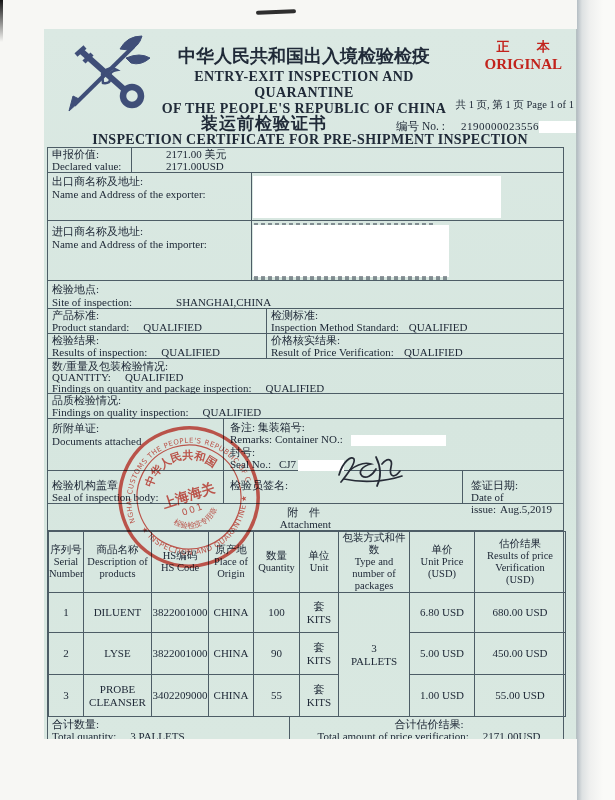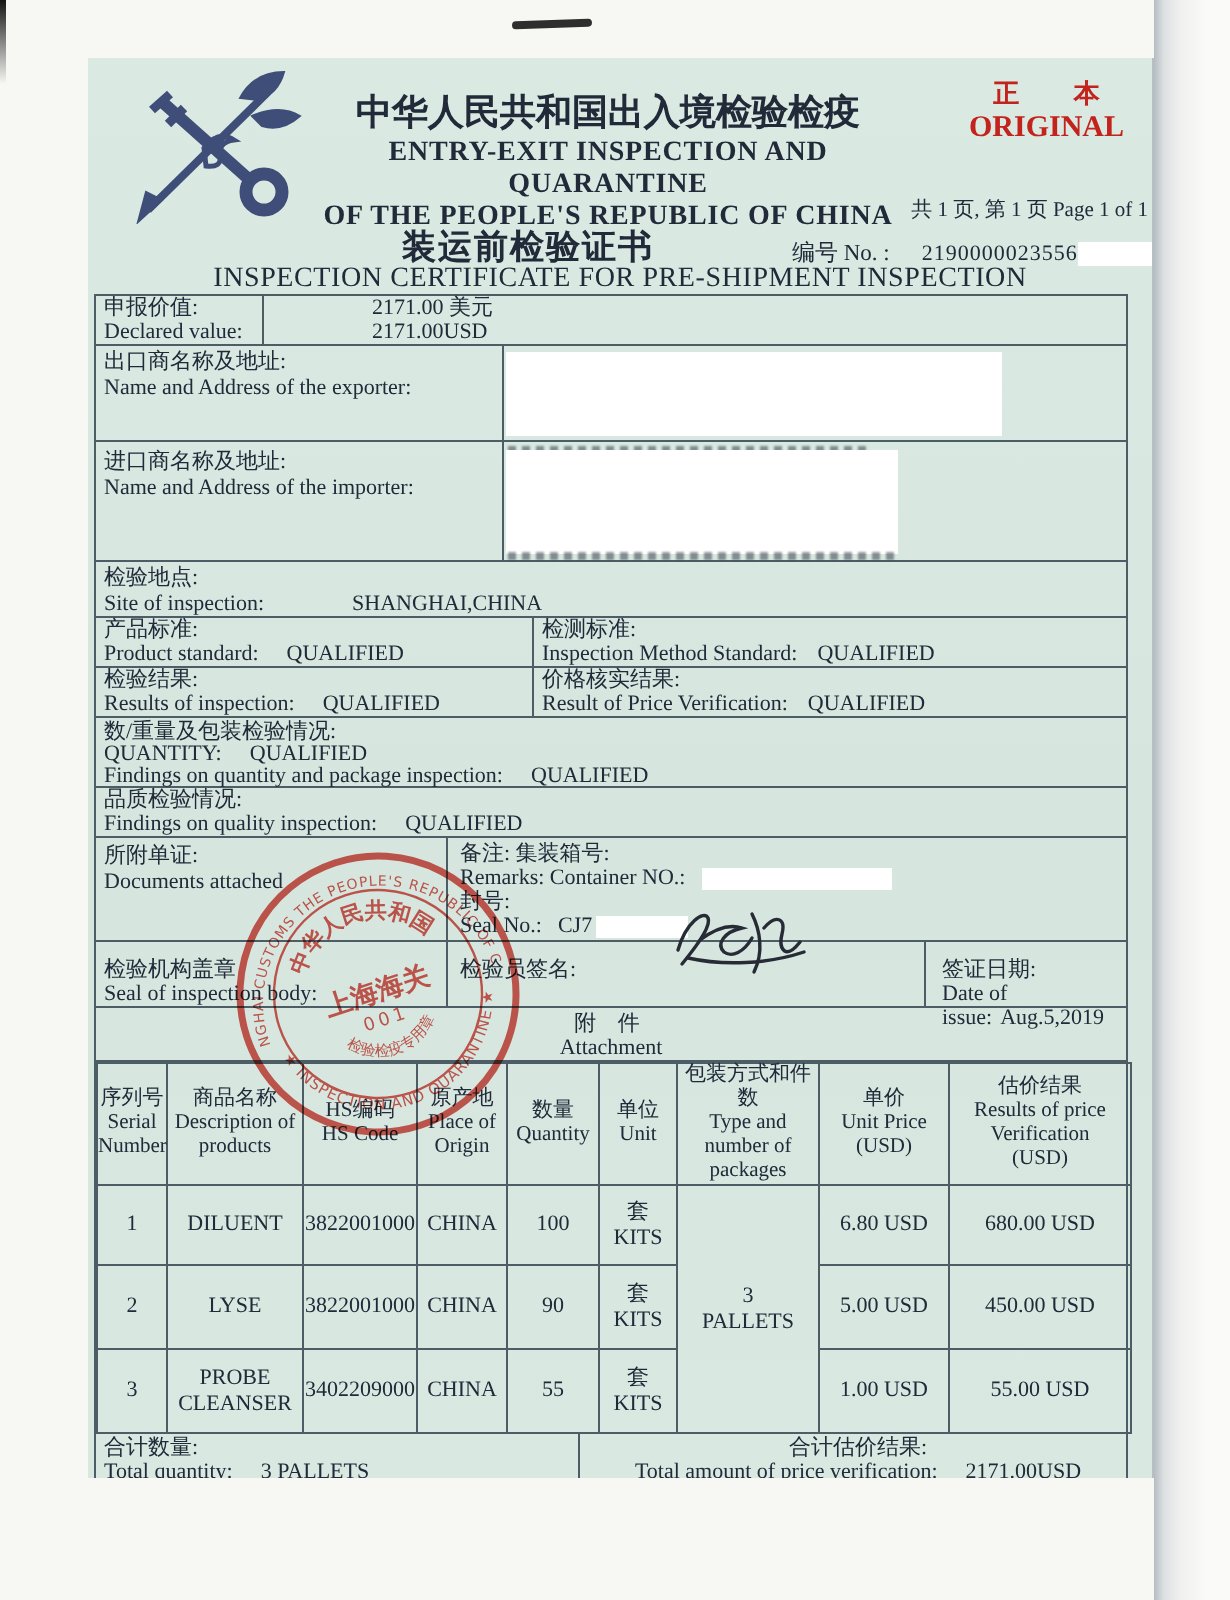--- a/index.html
+++ b/index.html
@@ -31,21 +31,21 @@
   .org{position:absolute;left:100px;top:14px;width:320px;text-align:center;}
   .org-cn{font-size:18px;font-weight:bold;line-height:26px;}
   .org-en{font-size:14px;font-weight:bold;line-height:16px;letter-spacing:.4px;}
   .copy{position:absolute;right:14px;top:10px;text-align:center;color:var(--red);}
   .copy-cn{font-size:13px;font-weight:bold;letter-spacing:12px;padding-left:12px;line-height:16px;}
   .copy-en{font-size:15px;font-weight:bold;line-height:18px;}
   .page-info{position:absolute;right:2px;top:69px;font-size:10.5px;}
   .title-cn{position:absolute;left:0;top:83px;width:440px;text-align:center;font-size:17px;font-weight:bold;letter-spacing:1px;}
   .no-line{position:absolute;left:352px;top:90px;font-size:11.5px;white-space:nowrap;}
   .no-value{margin-left:16px;font-size:11px;letter-spacing:.5px;}
-  .title-en{position:absolute;left:0;top:103px;width:100%;text-align:center;font-size:14px;font-weight:normal;letter-spacing:.3px;}
+  .title-en{position:absolute;left:0;top:103px;width:100%;text-align:center;font-size:14px;font-weight:bold;letter-spacing:.3px;}
   
   .form{position:absolute;left:3px;top:118px;width:517px;border:1px solid var(--line);background:transparent;}
   .row{position:relative;border-bottom:1px solid var(--line);display:flex;}
   .row:last-child{border-bottom:none;}
   .cell{padding:1px 0 0 4px;}
   .bl{border-left:1px solid var(--line);}
   .gap{margin-left:14px;}
   .redact{display:inline-block;background:#fff;vertical-align:middle;}
   .redact-box{position:absolute;background:#fff;}
   .strip{position:absolute;height:4px;opacity:.55;filter:blur(.5px);
@@ -105,21 +105,21 @@
     </div>
     <div class="title-en">INSPECTION CERTIFICATE FOR PRE-SHIPMENT INSPECTION</div>
 
     <div class="form">
 
       <div class="row" style="height:25px;">
         <div class="cell" style="width:83px;">
           <div class="cn-line" style="line-height:11.5px;">申报价值:</div>
           <div class="en-line" style="line-height:11px;">Declared value:</div>
         </div>
-        <div class="cell bl" style="flex:1;padding-left:54px;">
+        <div class="cell bl" style="flex:1;padding-left:34px;">
           <div class="cn-line" style="line-height:11.5px;">2171.00 美元</div>
           <div class="en-line" style="line-height:11px;">2171.00USD</div>
         </div>
       </div>
 
       <div class="row" style="height:48px;">
         <div class="cell" style="width:203px;padding-top:2px;">
           <div class="cn-line">出口商名称及地址:</div>
           <div class="en-line">Name and Address of the exporter:</div>
         </div>

